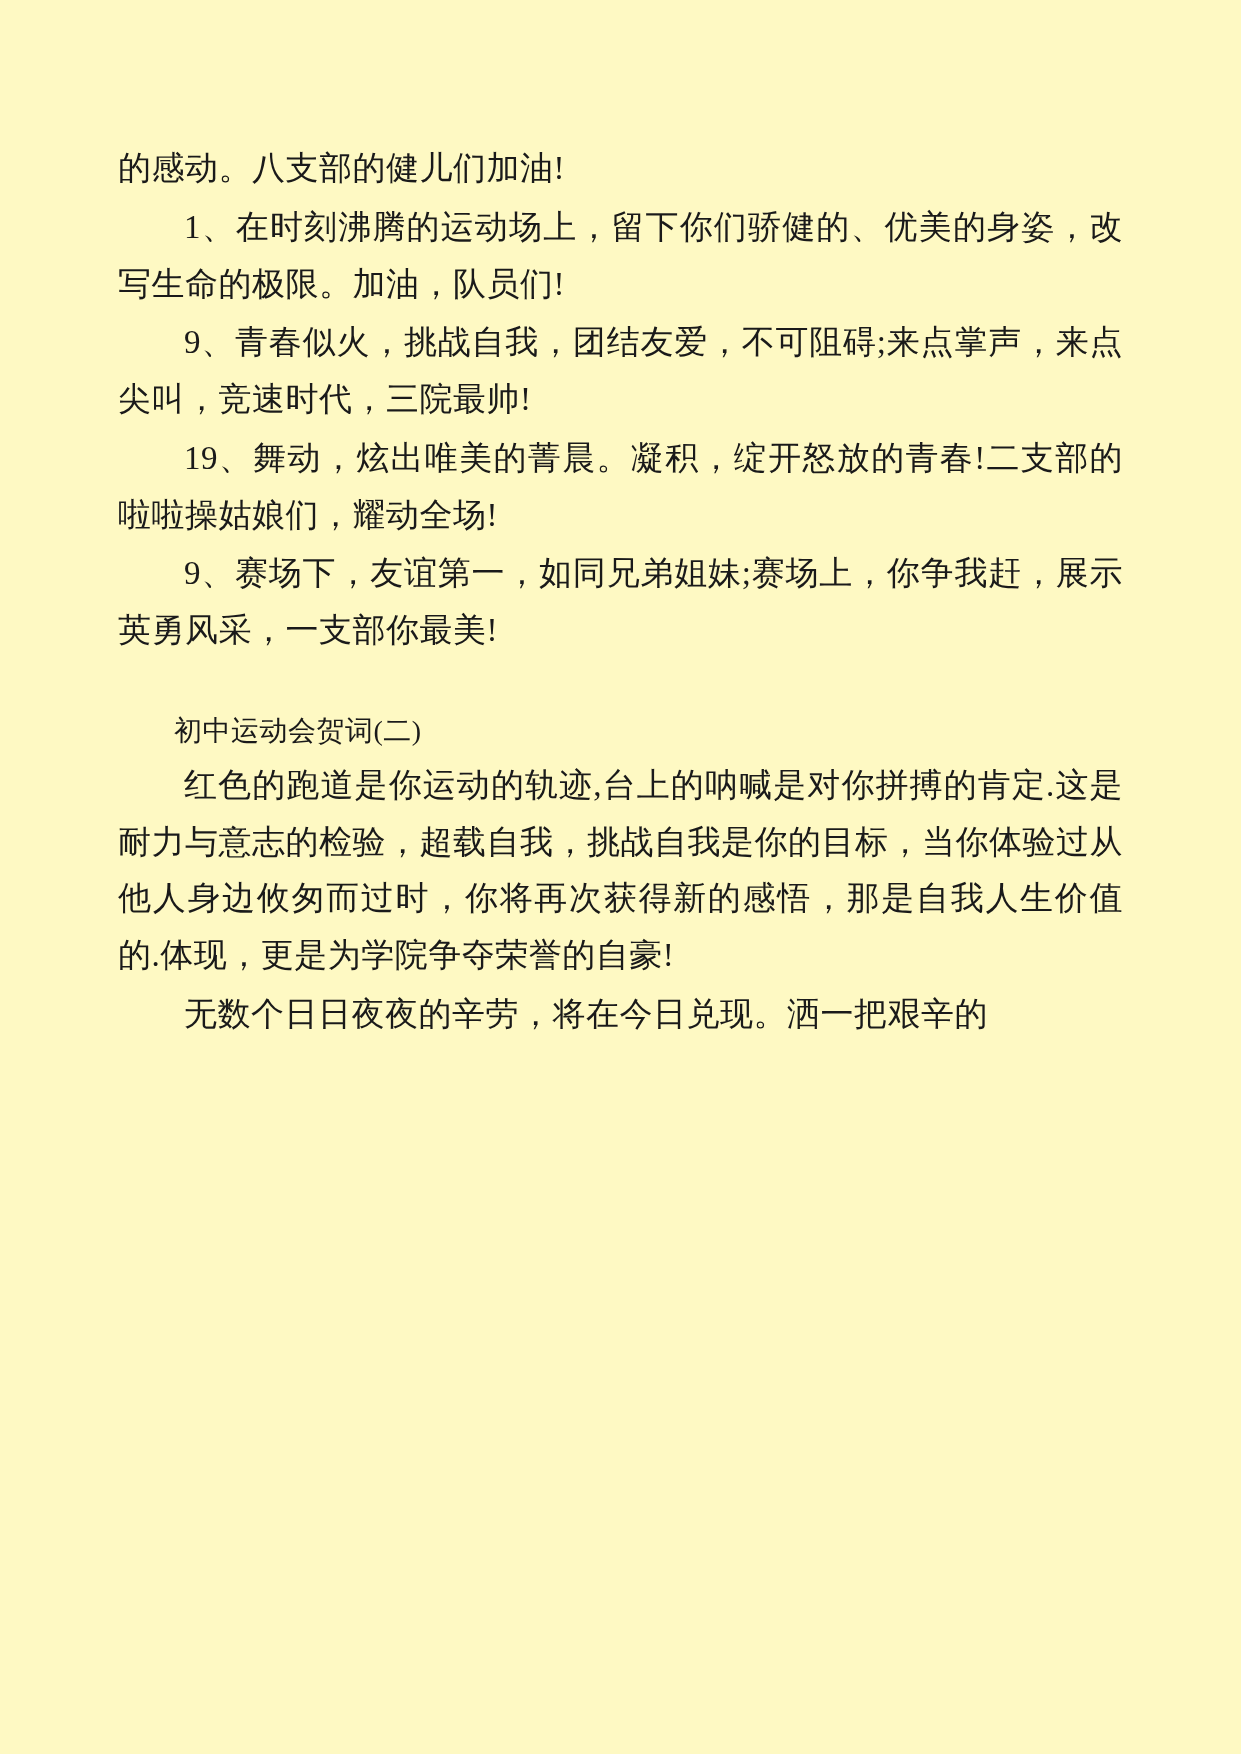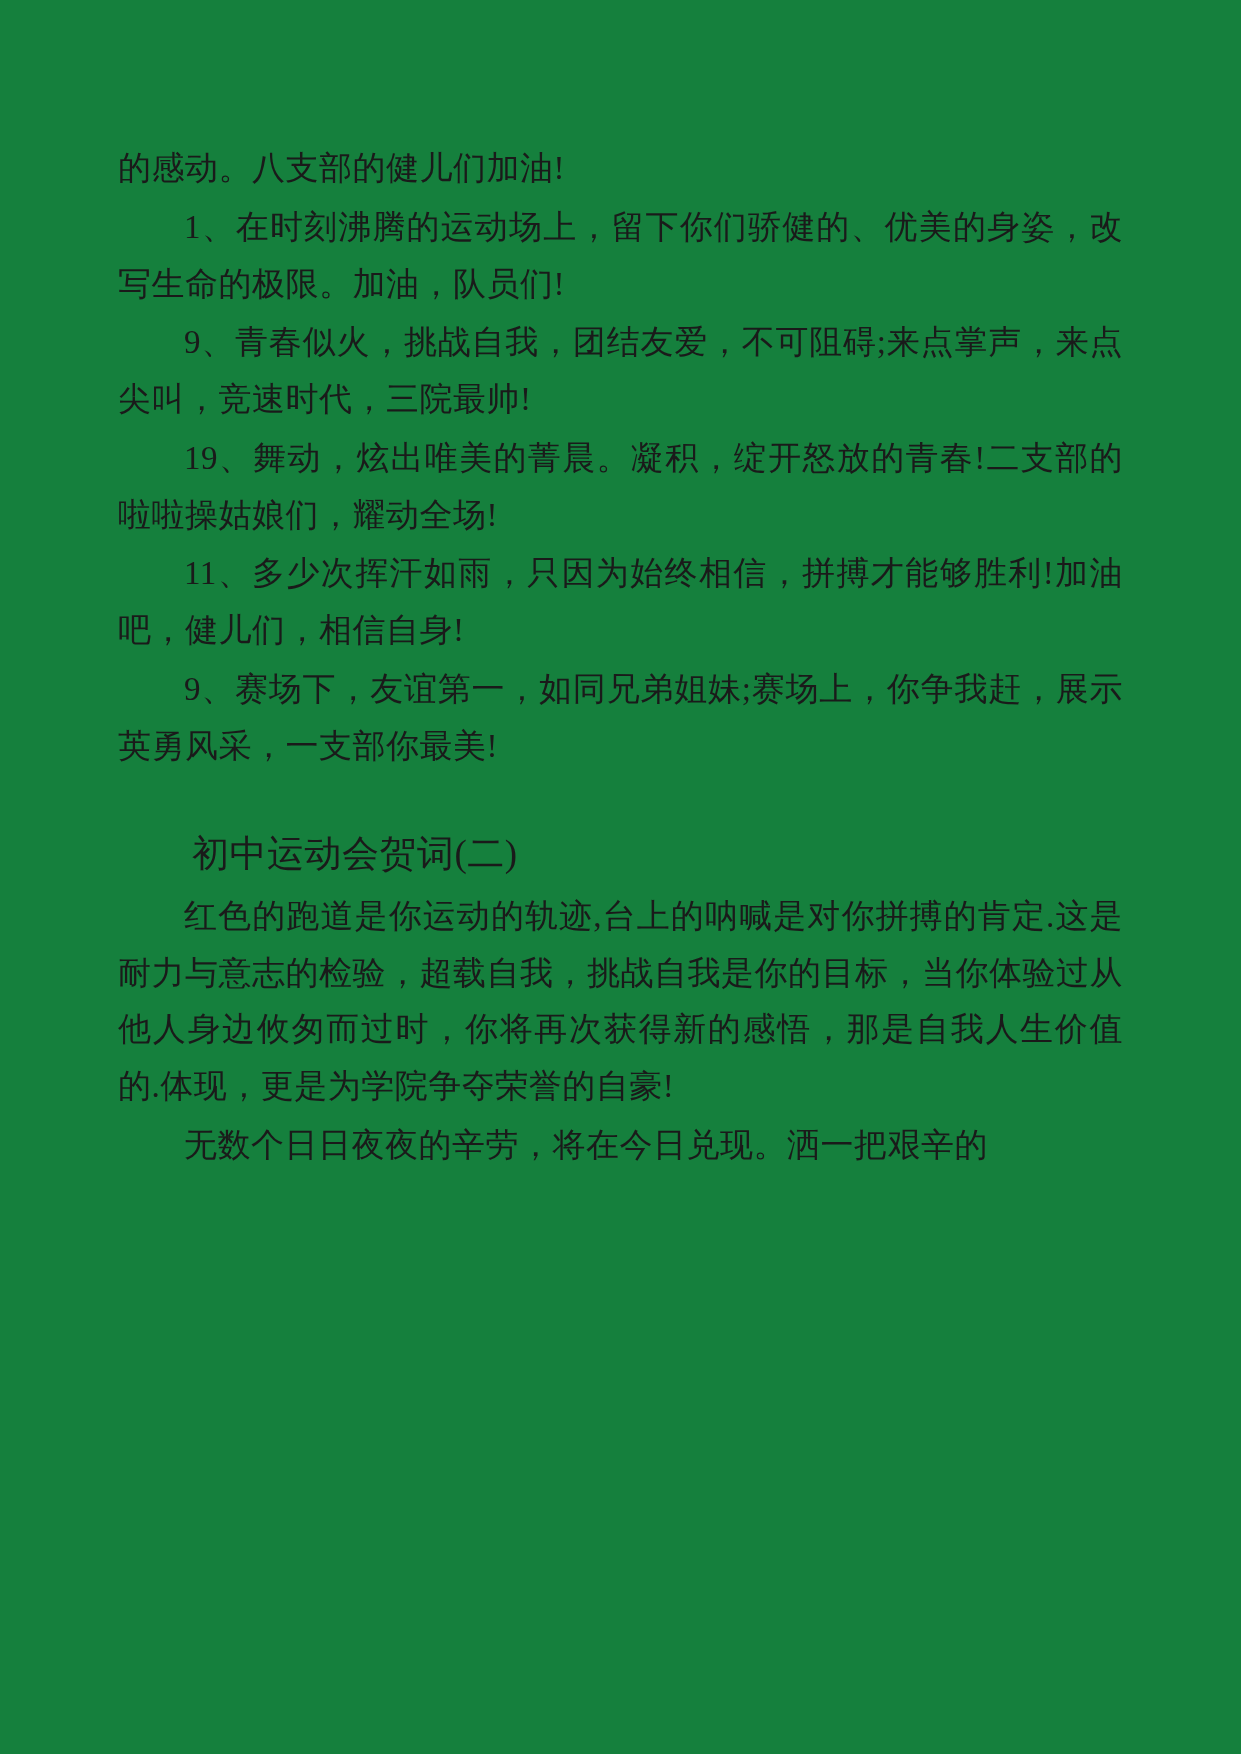--- a/index.html
+++ b/index.html
@@ -12,21 +12,21 @@
     height: 1754px;
     font-family: "Liberation Serif", "DejaVu Serif", serif;
     color: #1a1a1a;
   }
   .page {
     position: relative;
     width: 1241px;
     height: 1754px;
     box-sizing: border-box;
     padding: 140px 118px 120px 118px;
-    background: #15803d;
+    background: #fef9c3;
   }
   .doc-body {
     font-size: 33px;
     line-height: 1.72;
     letter-spacing: 0.5px;
     text-align: justify;
     text-justify: inter-character;
   }
   .para {
     margin: 0 0 2px 0;
@@ -34,40 +34,39 @@
   }
   .para.no-indent {
     text-indent: 0;
   }
   .spacer {
     height: 46px;
   }
   .section-title {
     margin: 0 0 2px 0;
     text-indent: 2em;
-    font-size: 37px;
+    font-size: 28px;
   }
 </style>
 </head>
 <body>
 
 <div class="page">
   <div class="doc-body">
 
     <p class="para no-indent">的感动。八支部的健儿们加油!</p>
 
 
     <p class="para">1、在时刻沸腾的运动场上，留下你们骄健的、优美的身姿，改写生命的极限。加油，队员们!</p>
 
 
     <p class="para">9、青春似火，挑战自我，团结友爱，不可阻碍;来点掌声，来点尖叫，竞速时代，三院最帅!</p>
 
     <p class="para">19、舞动，炫出唯美的菁晨。凝积，绽开怒放的青春!二支部的啦啦操姑娘们，耀动全场!</p>
 
-    <p class="para">11、多少次挥汗如雨，只因为始终相信，拼搏才能够胜利!加油吧，健儿们，相信自身!</p>
 
     <p class="para">9、赛场下，友谊第一，如同兄弟姐妹;赛场上，你争我赶，展示英勇风采，一支部你最美!</p>
 
     <div class="spacer"></div>
 
     <p class="section-title">初中运动会贺词(二)</p>
 
     <p class="para">红色的跑道是你运动的轨迹,台上的呐喊是对你拼搏的肯定.这是耐力与意志的检验，超载自我，挑战自我是你的目标，当你体验过从他人身边攸匆而过时，你将再次获得新的感悟，那是自我人生价值的.体现，更是为学院争夺荣誉的自豪!</p>
 
     <p class="para">无数个日日夜夜的辛劳，将在今日兑现。洒一把艰辛的</p>

